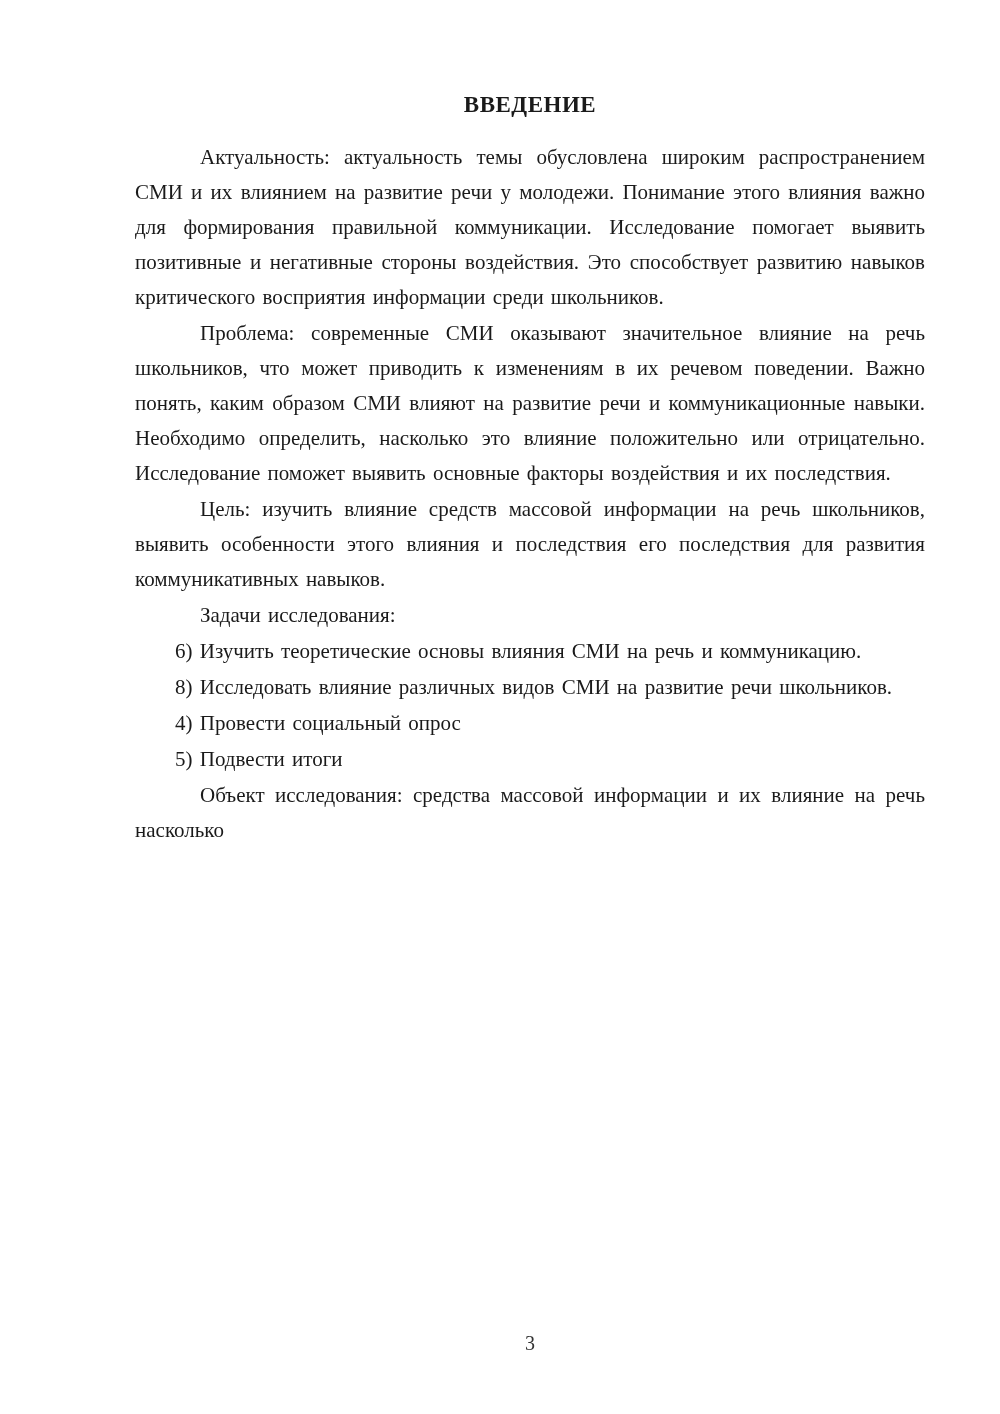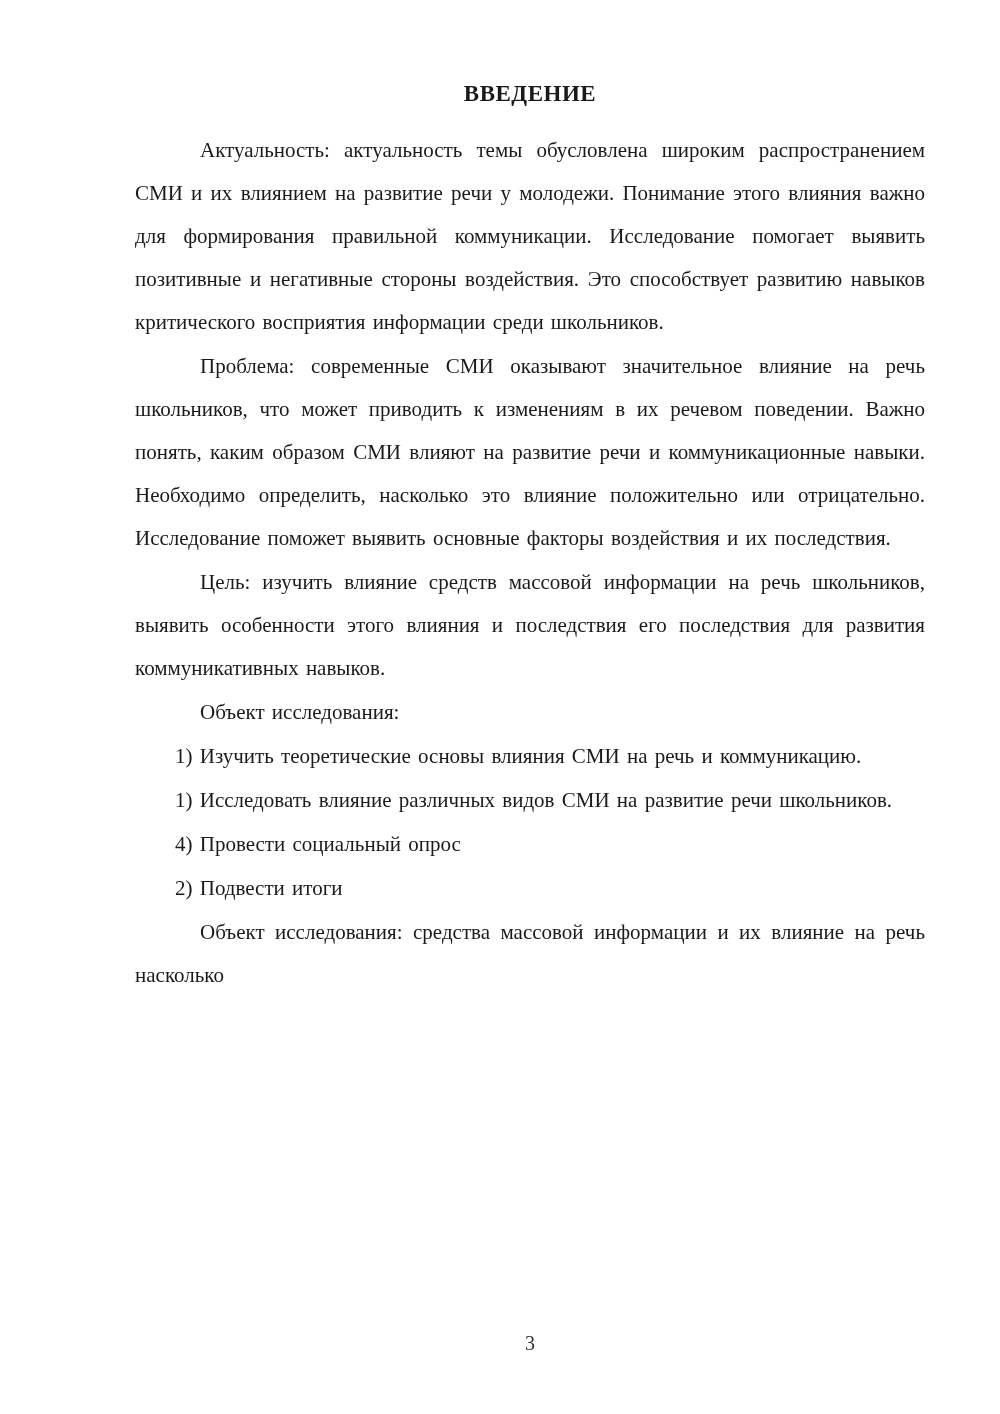--- a/index.html
+++ b/index.html
@@ -10,34 +10,34 @@
   body {
     width: 1000px;
     height: 1414px;
     position: relative;
     font-family: "Liberation Serif", "DejaVu Serif", serif;
     color: #1a1a1a;
   }
   .page {
     position: absolute;
     left: 135px;
-    top: 80px;
+    top: 91px;
     width: 790px;
   }
   .doc-title {
     text-align: center;
     font-size: 23px;
     font-weight: bold;
     letter-spacing: 0.5px;
     line-height: 28px;
     margin: 0 0 21px 0;
   }
   p.para {
     font-size: 21px;
-    line-height: 43px;
+    line-height: 35px;
     text-align: justify;
     margin: 1px 0;
     text-indent: 65px;
     word-spacing: 2px;
   }
   p.para.list {
     text-indent: 40px;
   }
   p.para.cut {
     text-align-last: justify;
@@ -55,23 +55,23 @@
 </style>
 </head>
 <body>
 
 <div class="page">
   <h1 class="doc-title">ВВЕДЕНИЕ</h1>
 
   <p class="para">Актуальность: актуальность темы обусловлена широким распространением СМИ и их влиянием на развитие речи у молодежи. Понимание этого влияния важно для формирования правильной коммуникации. Исследование помогает выявить позитивные и негативные стороны воздействия. Это способствует развитию навыков критического восприятия информации среди школьников.</p>
   <p class="para">Проблема: современные СМИ оказывают значительное влияние на речь школьников, что может приводить к изменениям в их речевом поведении. Важно понять, каким образом СМИ влияют на развитие речи и коммуникационные навыки. Необходимо определить, насколько это влияние положительно или отрицательно. Исследование поможет выявить основные факторы воздействия и их последствия.</p>
   <p class="para">Цель: изучить влияние средств массовой информации на речь школьников, выявить особенности этого влияния и последствия его последствия для развития коммуникативных навыков.</p>
-  <p class="para">Объект исследования:</p>
+  <p class="para">Задачи исследования:</p>
 
-  <p class="para list">1) Изучить теоретические основы влияния СМИ на речь и коммуникацию.</p>
-  <p class="para list">1) Исследовать влияние различных видов СМИ на развитие речи школьников.</p>
+  <p class="para list">6) Изучить теоретические основы влияния СМИ на речь и коммуникацию.</p>
+  <p class="para list">8) Исследовать влияние различных видов СМИ на развитие речи школьников.</p>
   <p class="para list">4) Провести социальный опрос</p>
-  <p class="para list">2) Подвести итоги</p>
+  <p class="para list">5) Подвести итоги</p>
 
   <p class="para">Объект исследования: средства массовой информации и их влияние на речь насколько</p>
 </div>
 
 <div class="page-footer">3</div>
 
 </body></html>

